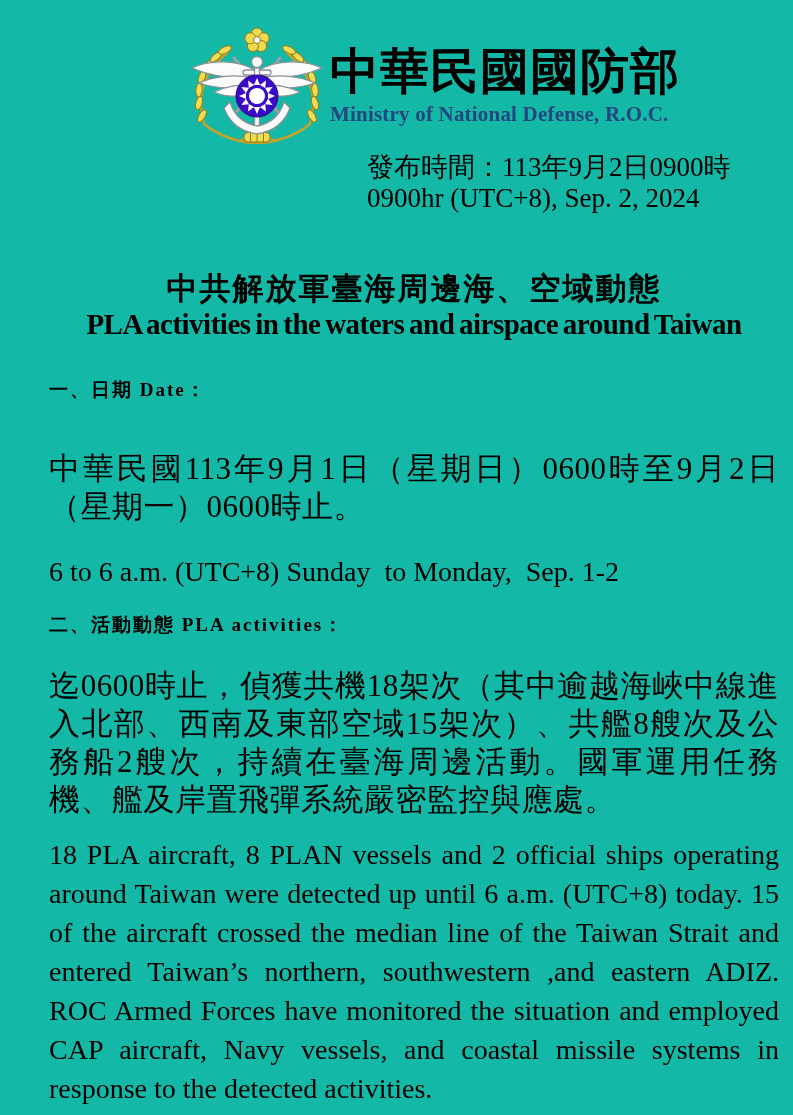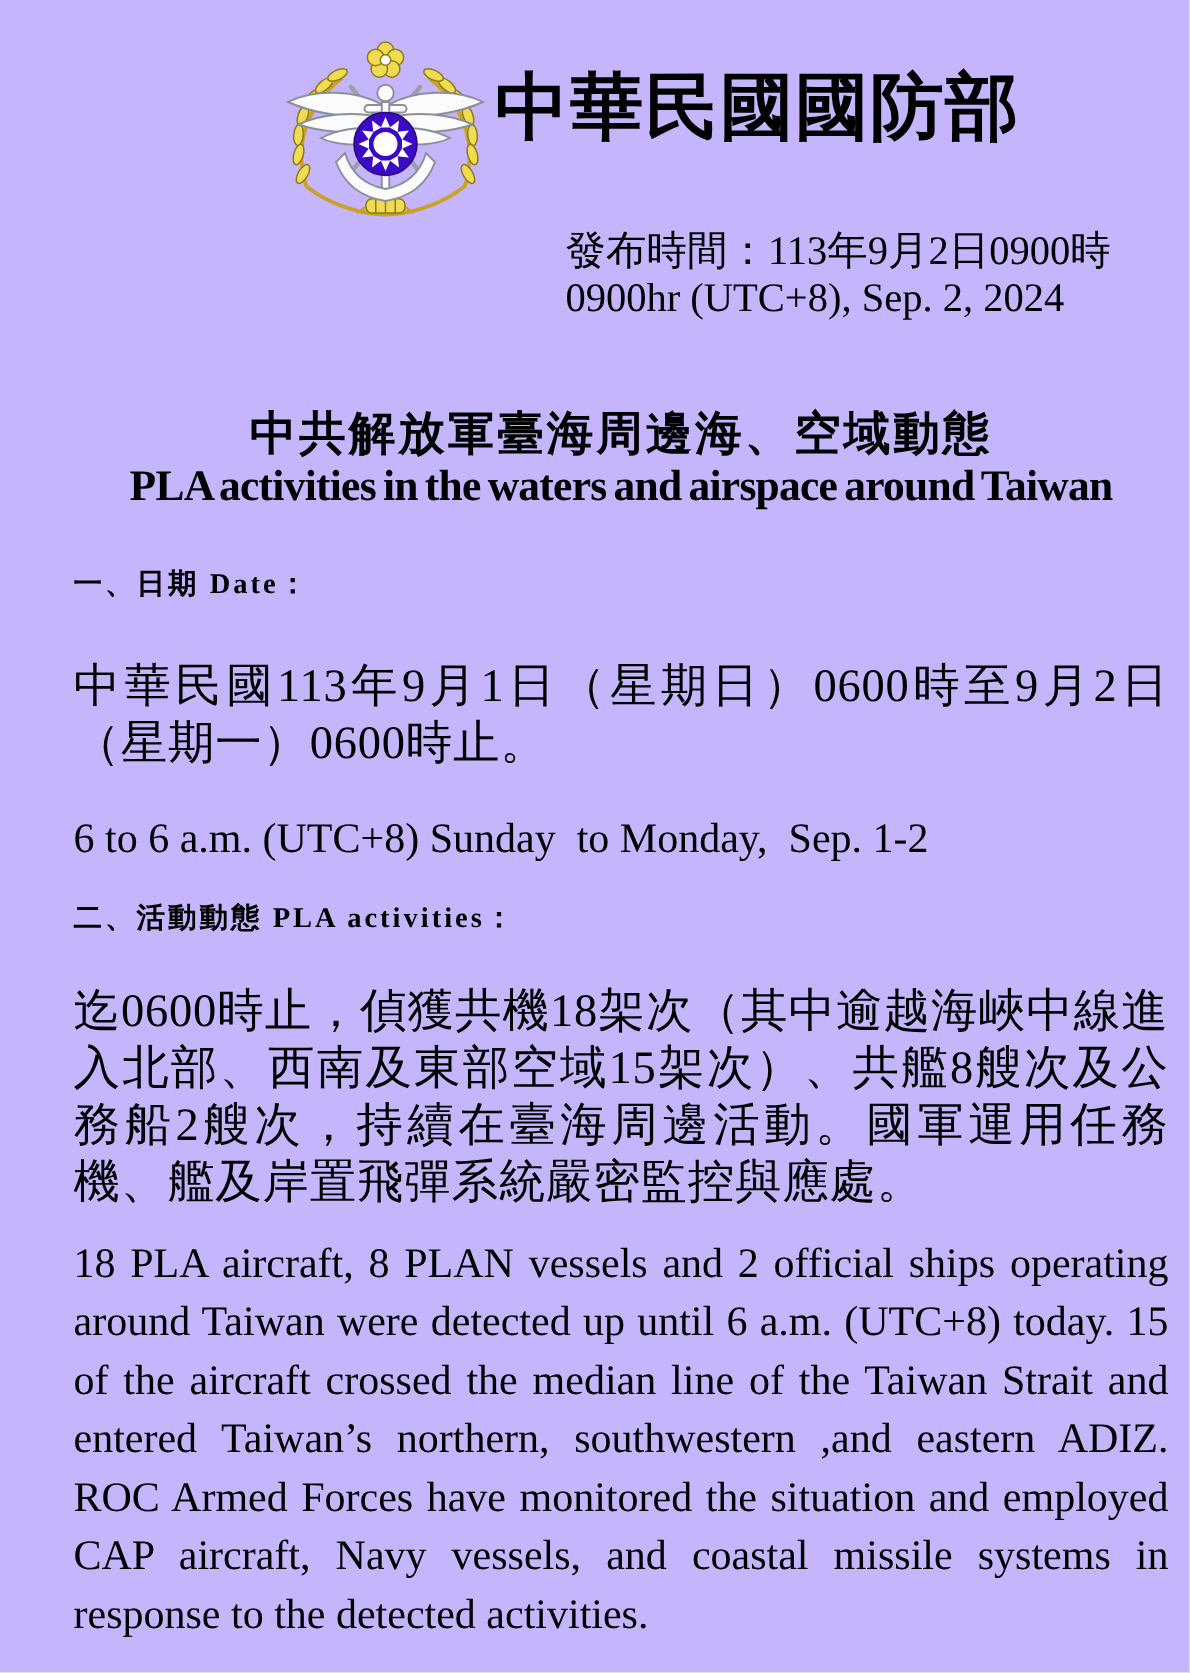--- a/index.html
+++ b/index.html
@@ -1,40 +1,40 @@
 <!DOCTYPE html>
 <html style="--navy: #23477E; --emblem-blue: #3A0AC6; --emblem-gold: #F0DC52; --emblem-gold-dark: #8F7B16; --ink: #000000;"><head>
 <meta charset="utf-8">
 <title>MND ROC Press Release</title>
 <style>
   html,body { margin:0; padding:0; background:#ffffff; }
   .page {
-    position:relative; width:793px; height:1115px; background:#c4b5fd;
+    position:relative; width:793px; height:1115px; background:#14b8a6;
     font-family:"Liberation Serif","DejaVu Serif",serif; color:var(--ink,#000);
     overflow:hidden;
   }
   
   .hdr { position:absolute; left:186px; top:26px; display:flex; align-items:flex-start; }
   .emblem { width:142px; height:122px; flex:0 0 auto; }
   .hdr-text { margin-left:2px; padding-top:20px; }
   .hdr-zh { font-size:49px; font-weight:700; line-height:52px; letter-spacing:1px; white-space:nowrap; }
   .hdr-en { font-size:21px; font-weight:700; color:var(--navy,#23477E); margin-top:4px; letter-spacing:0.2px; white-space:nowrap; }
-  .release { position:absolute; left:377px; top:152px; font-size:27px; line-height:31px; }
+  .release { position:absolute; left:367px; top:152px; font-size:27px; line-height:31px; }
   
   .doc { position:absolute; left:49px; top:272px; width:730px; }
   .doc-title { text-align:center; }
   .doc-title-zh { font-size:31px; font-weight:700; letter-spacing:2px; line-height:34px; }
   .doc-title-en { font-size:29px; font-weight:700; letter-spacing:-0.5px; word-spacing:-2px; line-height:32px; margin-top:2px; }
   .sec-h { font-size:19px; font-weight:700; letter-spacing:2px; line-height:32px; margin:0; }
   .sec-h.s1 { margin-top:34px; }
   .sec-h.s2 { margin-top:18px; }
   p { margin:0; }
   .zh { font-size:31px; line-height:38px; text-align:justify; letter-spacing:0.5px; }
   .en { font-size:28px; line-height:39px; }
-  .p1 { margin-top:32px; }
+  .p1 { margin-top:44px; }
   .p2 { margin-top:26px; white-space:pre-wrap; }
   .p3 { margin-top:26px; }
   .p4 { margin-top:16px; text-align:justify; }
   
   .emblem .gold  { fill:var(--emblem-gold,#F0DC52); stroke:var(--emblem-gold-dark,#8F7B16); stroke-width:1; }
   .emblem .goldline { fill:none; stroke:#C9A227; stroke-width:2.5; }
   .emblem .goldline-thin { fill:none; stroke:#C9A227; stroke-width:1.6; }
   .emblem .silver { fill:#FBFBFB; stroke:#8A9098; stroke-width:1.3; }
   .emblem .grayline { fill:none; stroke:#9AA0A6; stroke-width:3; stroke-linecap:round; }
   .emblem .bluedisc { fill:var(--emblem-blue,#3A0AC6); stroke:#2A067F; stroke-width:1; }
@@ -114,20 +114,21 @@
         <circle cx="71" cy="7.5" r="5.5"></circle>
         <circle cx="77.6" cy="12.3" r="5.5"></circle>
         <circle cx="75.1" cy="20" r="5.5"></circle>
         <circle cx="66.9" cy="20" r="5.5"></circle>
         <circle cx="64.4" cy="12.3" r="5.5"></circle>
         <circle cx="71" cy="14" r="3.5" fill="#ffffff"></circle>
       </g>
     </svg>
     <div class="hdr-text">
       <div class="hdr-zh">中華民國國防部</div>
+      <div class="hdr-en">Ministry of National Defense, R.O.C.</div>
     </div>
   </header>
 
   <div class="release">
     <div>發布時間：113年9月2日0900時</div>
     <div>0900hr (UTC+8), Sep. 2, 2024</div>
   </div>
 
   <main class="doc">
     <div class="doc-title">

